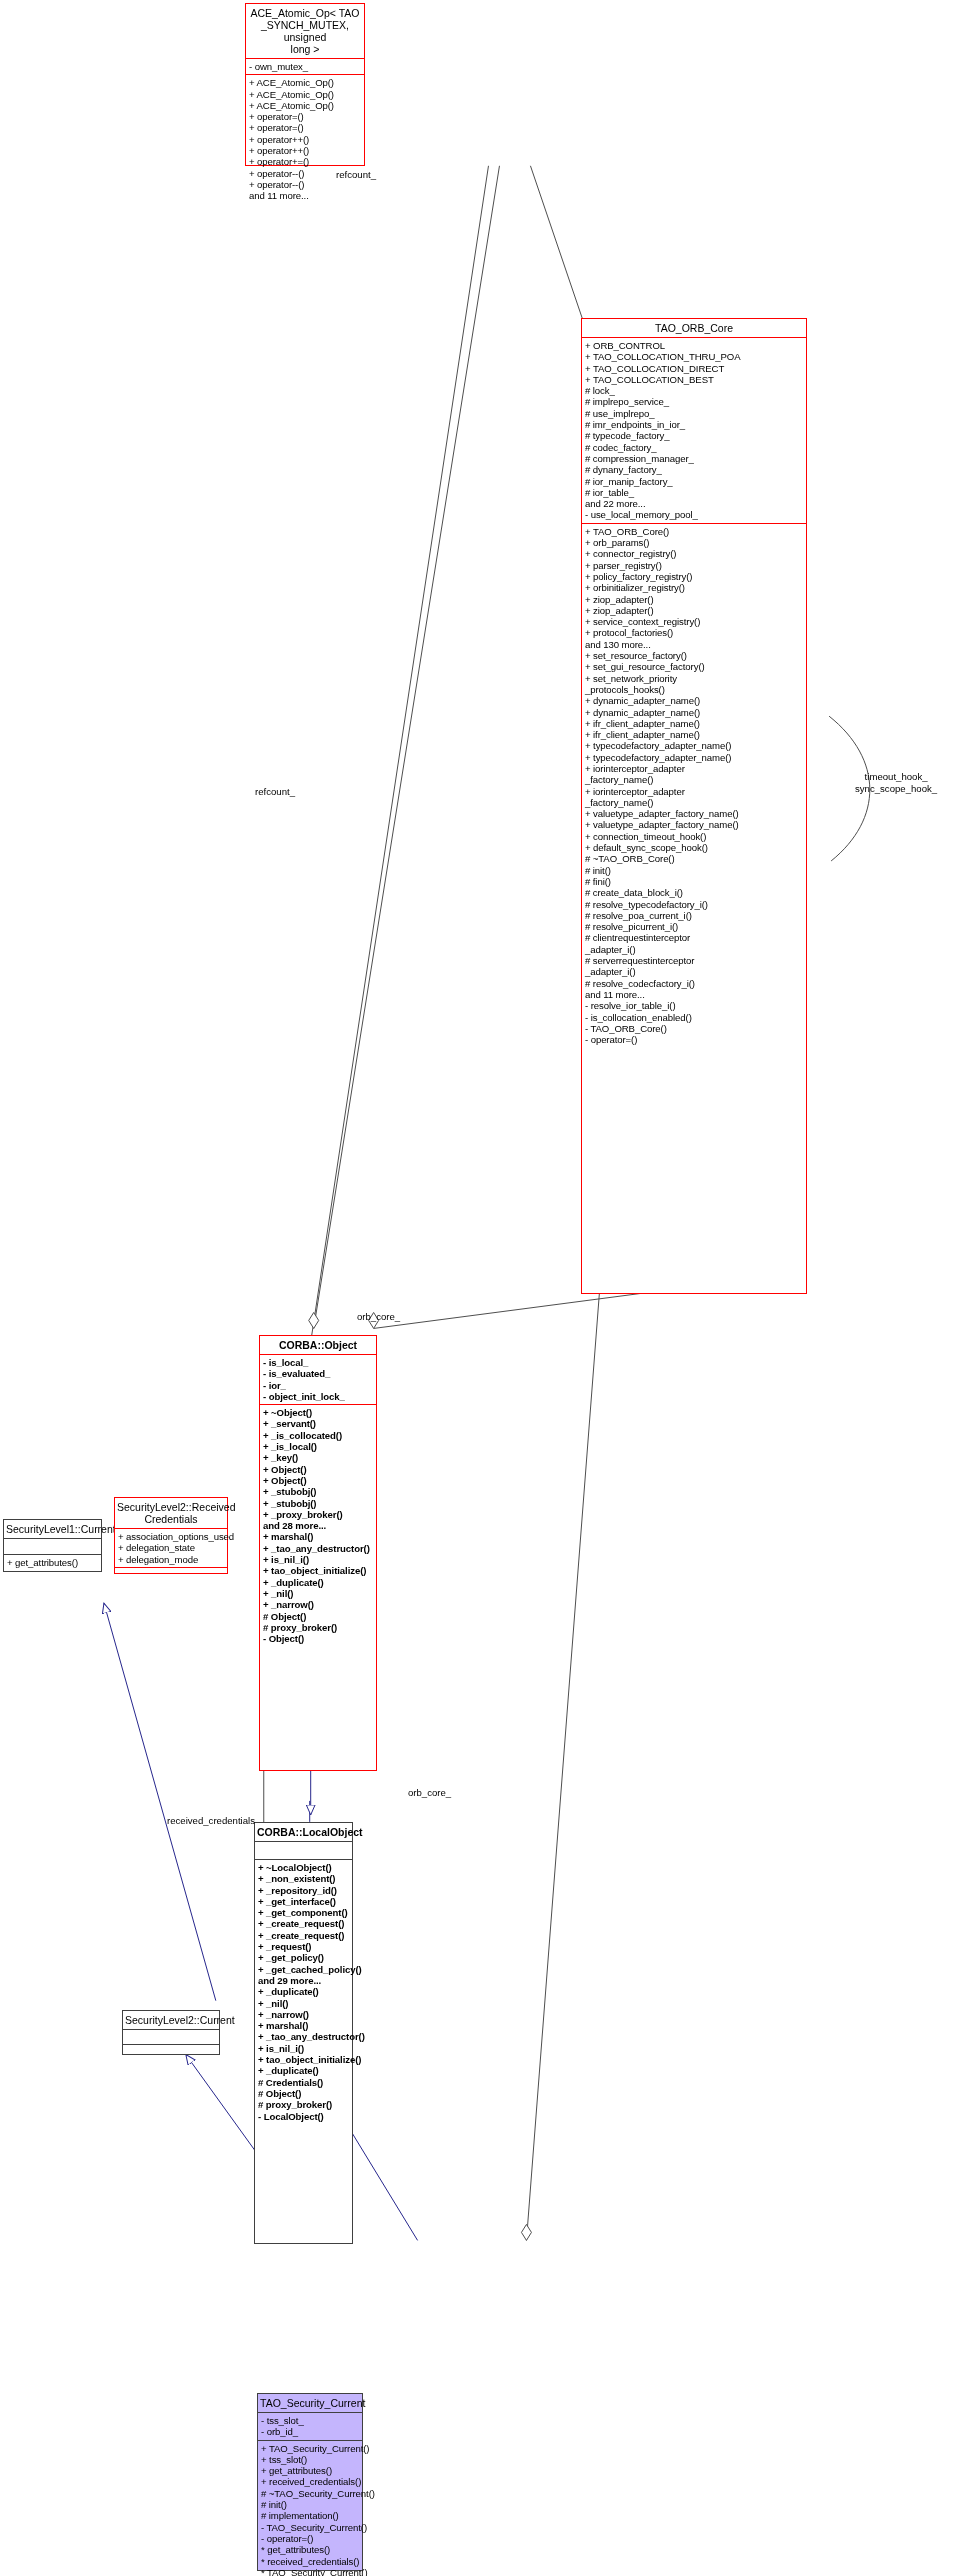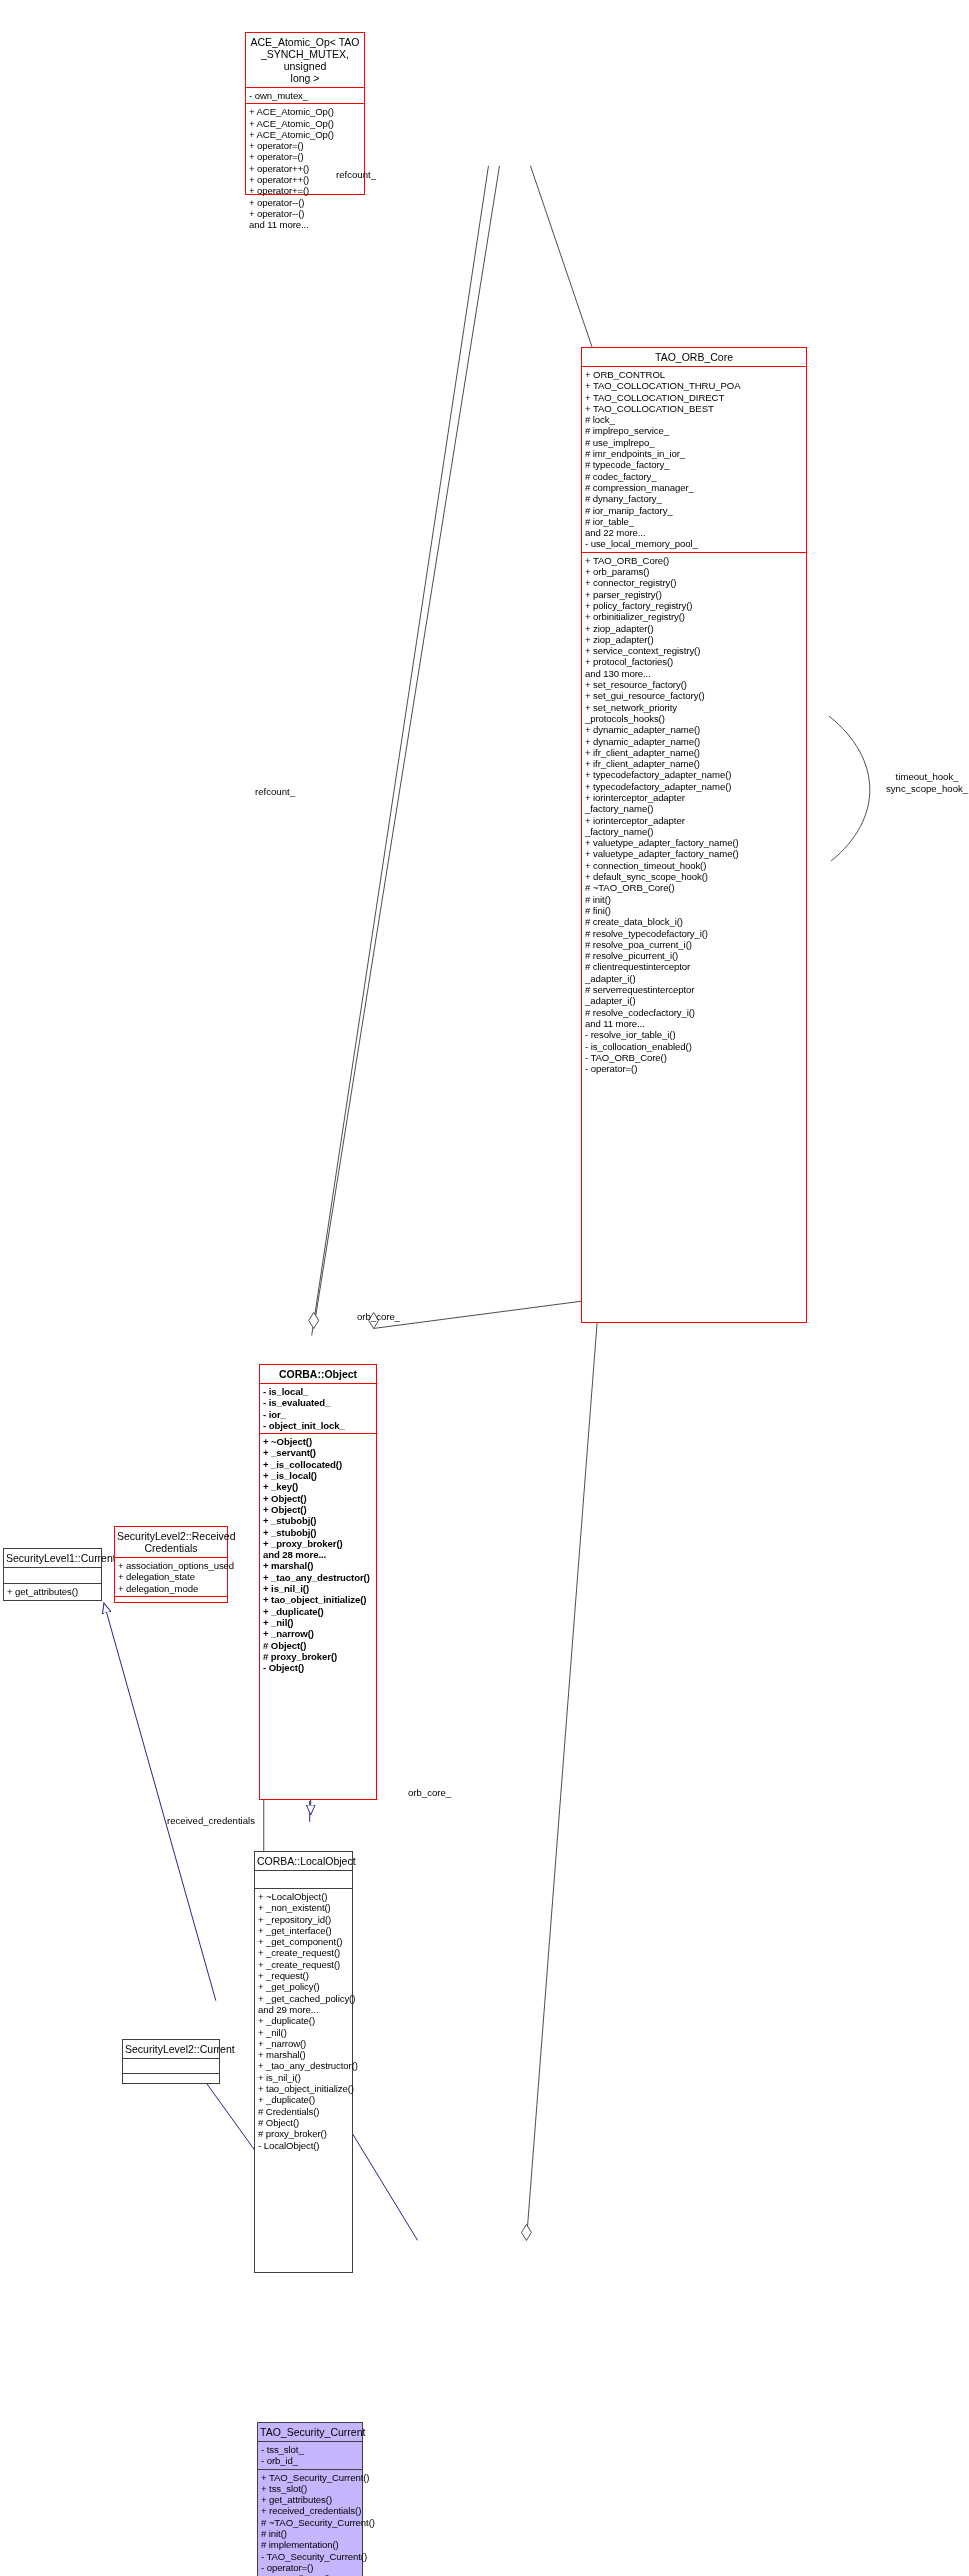--- a/index.html
+++ b/index.html
@@ -3,21 +3,21 @@
 <meta charset="utf-8">
 <style>
   html,body{margin:0;padding:0;background:#ffffff;}
   body{
     width:970px;height:2576px;position:relative;overflow:hidden;
     font-family:"Liberation Sans","DejaVu Sans",sans-serif;
   }
   #canvas{position:absolute;left:0;top:0;width:970px;height:2576px;}
   svg.edges{position:absolute;left:0;top:0;width:970px;height:2576px;pointer-events:none;}
 
-  .node{position:absolute;box-sizing:border-box;background:#ffffff;margin-top:29px;}
+  .node{position:absolute;box-sizing:border-box;background:#ffffff;}
   .node.red{border:1px solid #ff0000;}
   .node.black{border:1px solid #404040;}
   .node.grey{border:1px solid #404040;background:#c4b5fd;}
 
   .n-title{
     text-align:center;font-size:10.5px;line-height:12px;
     padding:3px 2px 3px 2px;color:#000;
   }
   .sep-red{border-top:1px solid #ff0000;}
   .sep-black{border-top:1px solid #404040;}
@@ -222,21 +222,21 @@
       <div>+ tao_object_initialize()</div>
       <div>+ _duplicate()</div>
       <div>+ _nil()</div>
       <div>+ _narrow()</div>
       <div># Object()</div>
       <div># proxy_broker()</div>
       <div>- Object()</div>
     </div>
   </div>
 
-  <div class="node black" style="left:254px;top:1822px;width:99px;height:422px;">
+  <div class="node black" style="left:254px;top:1822px;width:99px;height:422px;font-weight:bold;">
     <div class="n-title">CORBA::LocalObject</div>
     <div class="sep-black"></div>
     <div class="n-list n-empty"></div>
     <div class="sep-black"></div>
     <div class="n-list">
       <div>+ ~LocalObject()</div>
       <div>+ _non_existent()</div>
       <div>+ _repository_id()</div>
       <div>+ _get_interface()</div>
       <div>+ _get_component()</div>
@@ -312,21 +312,21 @@
       <div>- operator=()</div>
       <div>* get_attributes()</div>
       <div>* received_credentials()</div>
       <div>* TAO_Security_Current()</div>
 
     </div>
   </div>
 
   <div class="edge-label" style="left:336px;top:169px;">refcount_</div>
 
-  <div class="edge-label center" style="left:855px;top:771px;white-space:pre-line;margin-left:31px;">timeout_hook_
+  <div class="edge-label center" style="left:855px;top:771px;white-space:pre-line;">timeout_hook_
 sync_scope_hook_</div>
 
   <div class="edge-label" style="left:255px;top:786px;">refcount_</div>
 
   <div class="edge-label" style="left:357px;top:1311px;">orb_core_</div>
 
   <div class="edge-label" style="left:167px;top:1788px;margin-top:27px;">received_credentials</div>
 
   <div class="edge-label" style="left:408px;top:1787px;">orb_core_</div>
 

